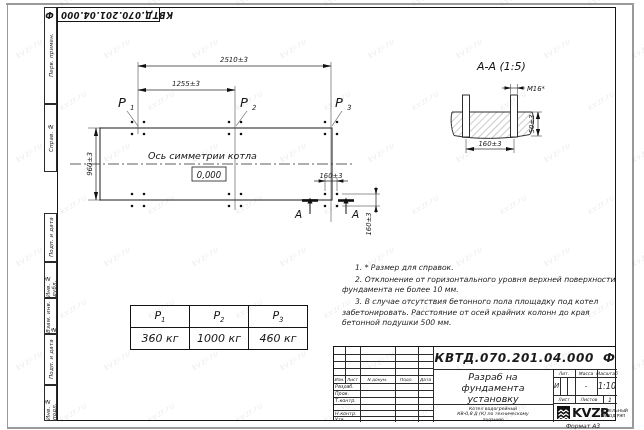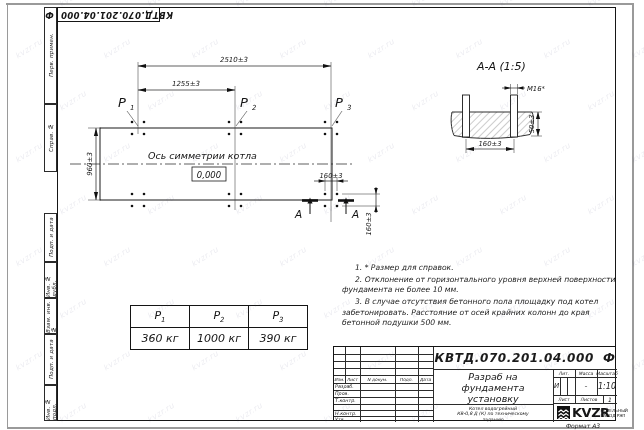--- a/index.html
+++ b/index.html
@@ -209,21 +209,21 @@
   <table class="ltable">
     <tbody>
       <tr>
         <td><span>P</span><sub>1</sub></td>
         <td><span>P</span><sub>2</sub></td>
         <td><span>P</span><sub>3</sub></td>
       </tr>
       <tr>
         <td>360 кг</td>
         <td>1000 кг</td>
-        <td>390 кг</td>
+        <td>460 кг</td>
       </tr>
     </tbody>
   </table>
 
   <div id="tb">
 
     <div class="tl" style="left:11px;top:0;width:1px;height:36px;"></div>
     <div class="tl" style="left:26px;top:0;width:1px;height:75px;"></div>
     <div class="tl" style="left:61px;top:0;width:1px;height:75px;"></div>
     <div class="tl" style="left:84px;top:0;width:1px;height:75px;"></div>

